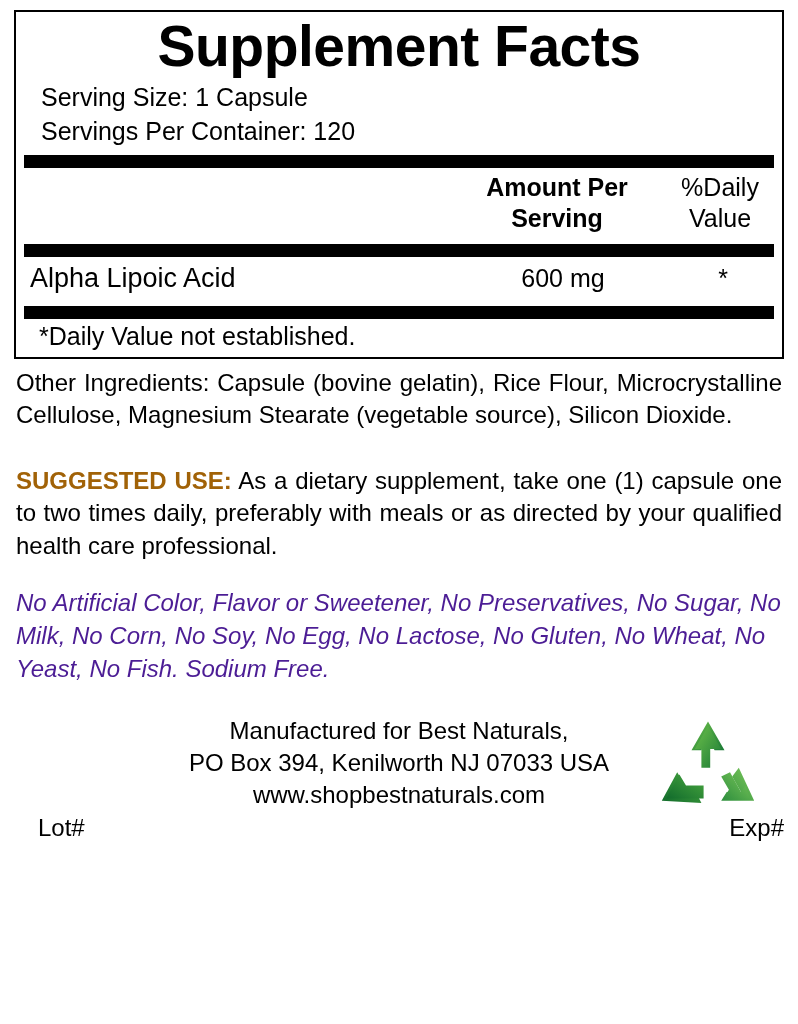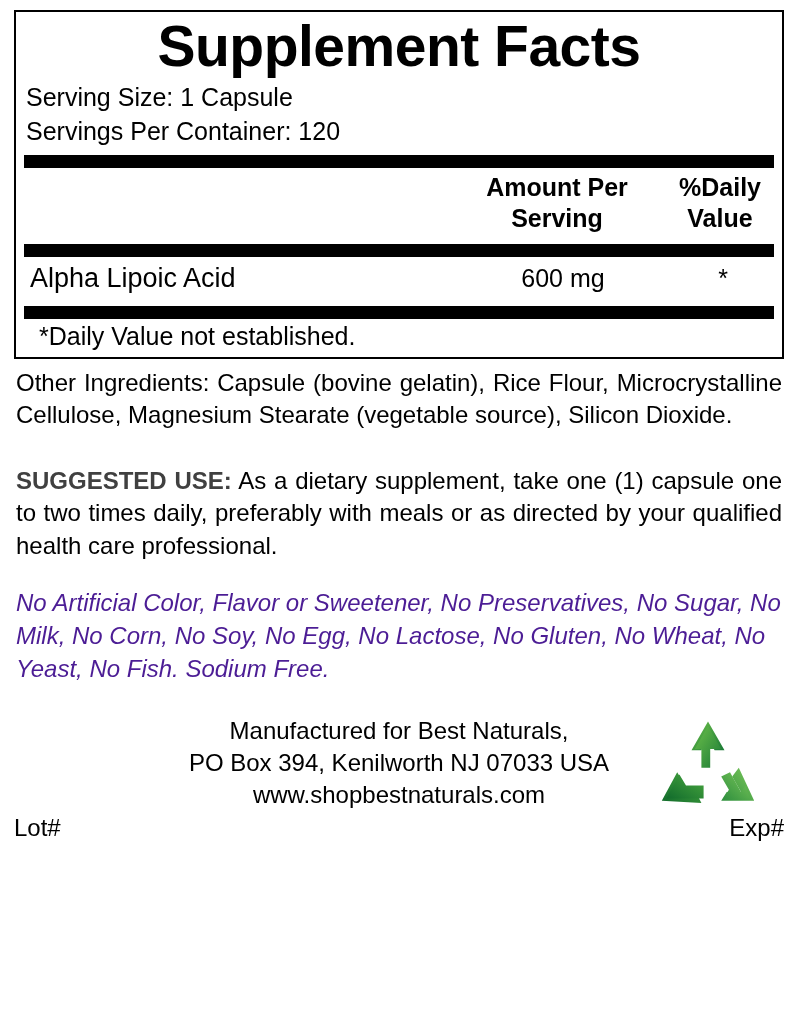--- a/index.html
+++ b/index.html
@@ -33,21 +33,21 @@
     font-weight: bold;
     line-height: 1.0;
     letter-spacing: -0.5px;
     text-align: center;
     margin: 2px 0 6px 0;
     white-space: nowrap;
   }
   .serving-line {
     font-size: 25px;
     line-height: 1.35;
-    margin-left: 2px;
+    margin-left: 17px;
   }
   .rule-thick {
     height: 13px;
     background: #000;
     margin: 6px 0 0 0;
   }
   .hdr-row {
     display: flex;
     align-items: flex-start;
     padding: 4px 0 4px 0;
@@ -57,21 +57,21 @@
     flex: 0 0 218px;
     text-align: center;
     font-size: 25px;
     font-weight: bold;
     line-height: 1.25;
   }
   .hdr-dv {
     flex: 1;
     text-align: center;
     font-size: 25px;
-    font-weight: bold;
+    font-weight: normal;
     line-height: 1.25;
   }
   .nutri-row {
     display: flex;
     align-items: baseline;
     padding: 6px 0 6px 0;
   }
   .nutri-name {
     flex: 0 0 424px;
     font-size: 27px;
@@ -103,21 +103,21 @@
   .other-ing b { font-weight: normal; }
 
   
   .suggested {
     font-size: 24px;
     line-height: 1.35;
     text-align: justify;
     margin: 34px 2px 0 2px;
   }
   .suggested .label {
-    color: #404040;
+    color: #a16207;
     font-weight: bold;
   }
 
   
   .claims {
     font-size: 24px;
     font-style: italic;
     color: #4c1d95;
     line-height: 1.38;
     margin: 24px 2px 0 2px;
@@ -130,21 +130,21 @@
     text-align: center;
     font-size: 24px;
     line-height: 1.32;
   }
   .footer .line { display: block; }
   .lot-row {
     display: flex;
     margin-top: 2px;
     font-size: 24px;
   }
-  .lot-row .lot { flex: 0 0 300px; text-align: left; }
+  .lot-row .lot { flex: 0 0 300px; text-align: left; margin-left: 24px; }
   .lot-row .exp { flex: 1; text-align: right; }
 
   .recycle {
     position: absolute;
     right: 16px;
     top: 0px;
     width: 120px;
     height: 110px;
   }
 </style>

